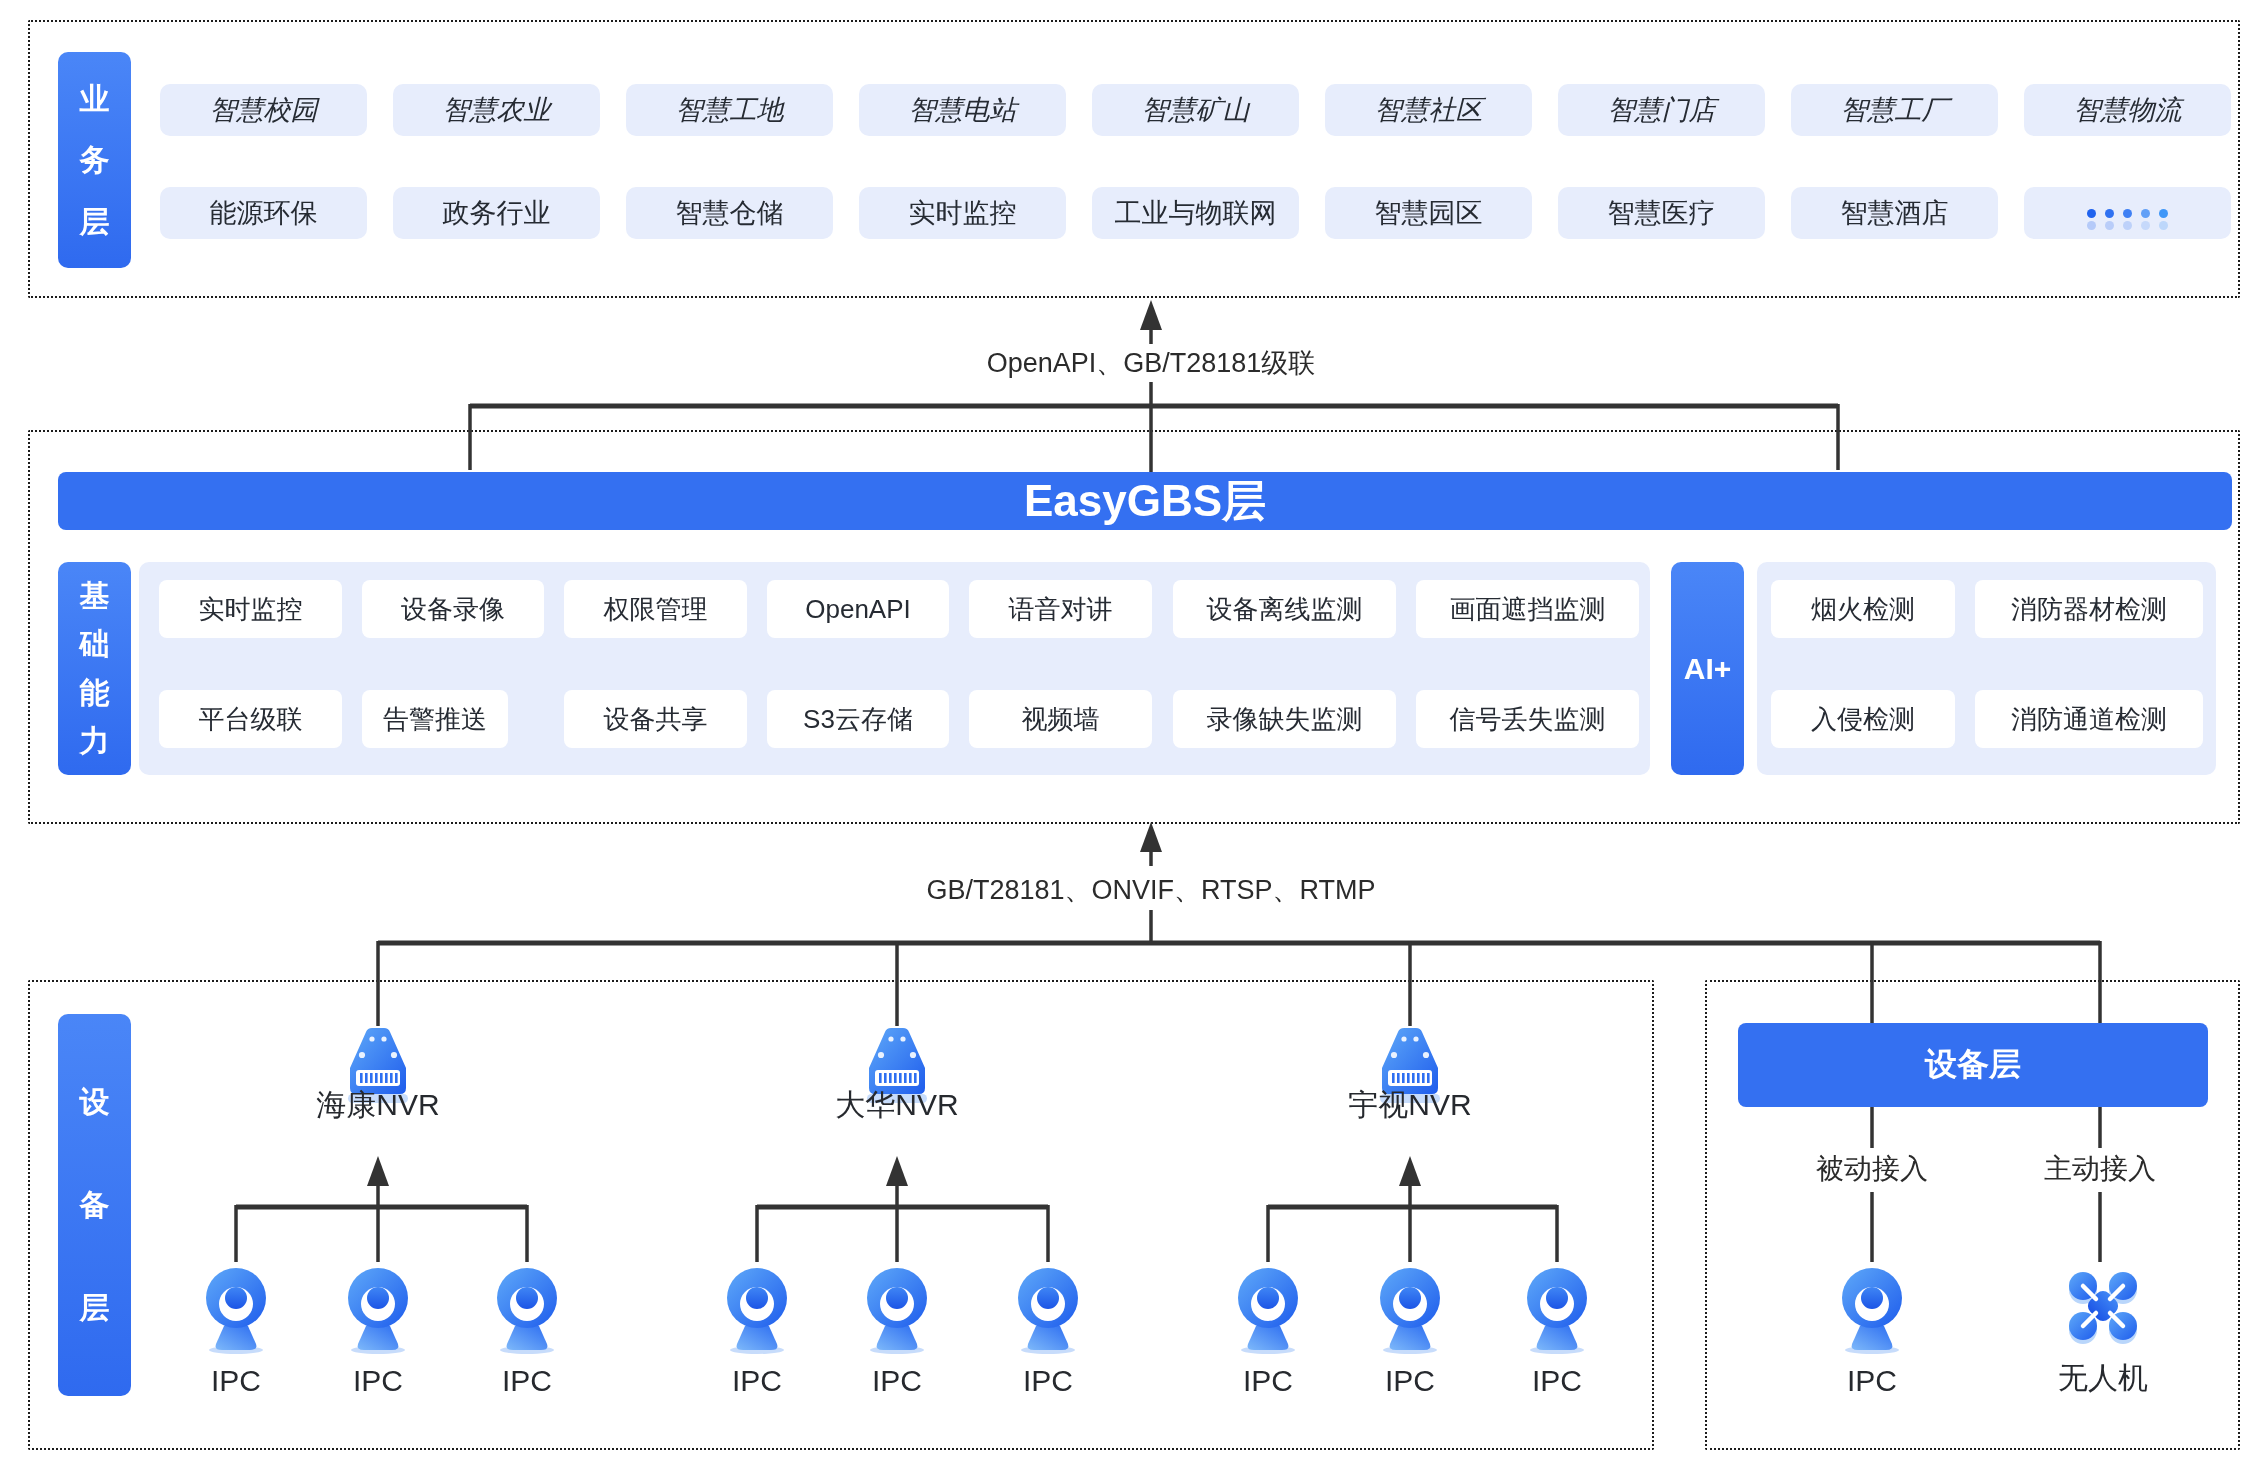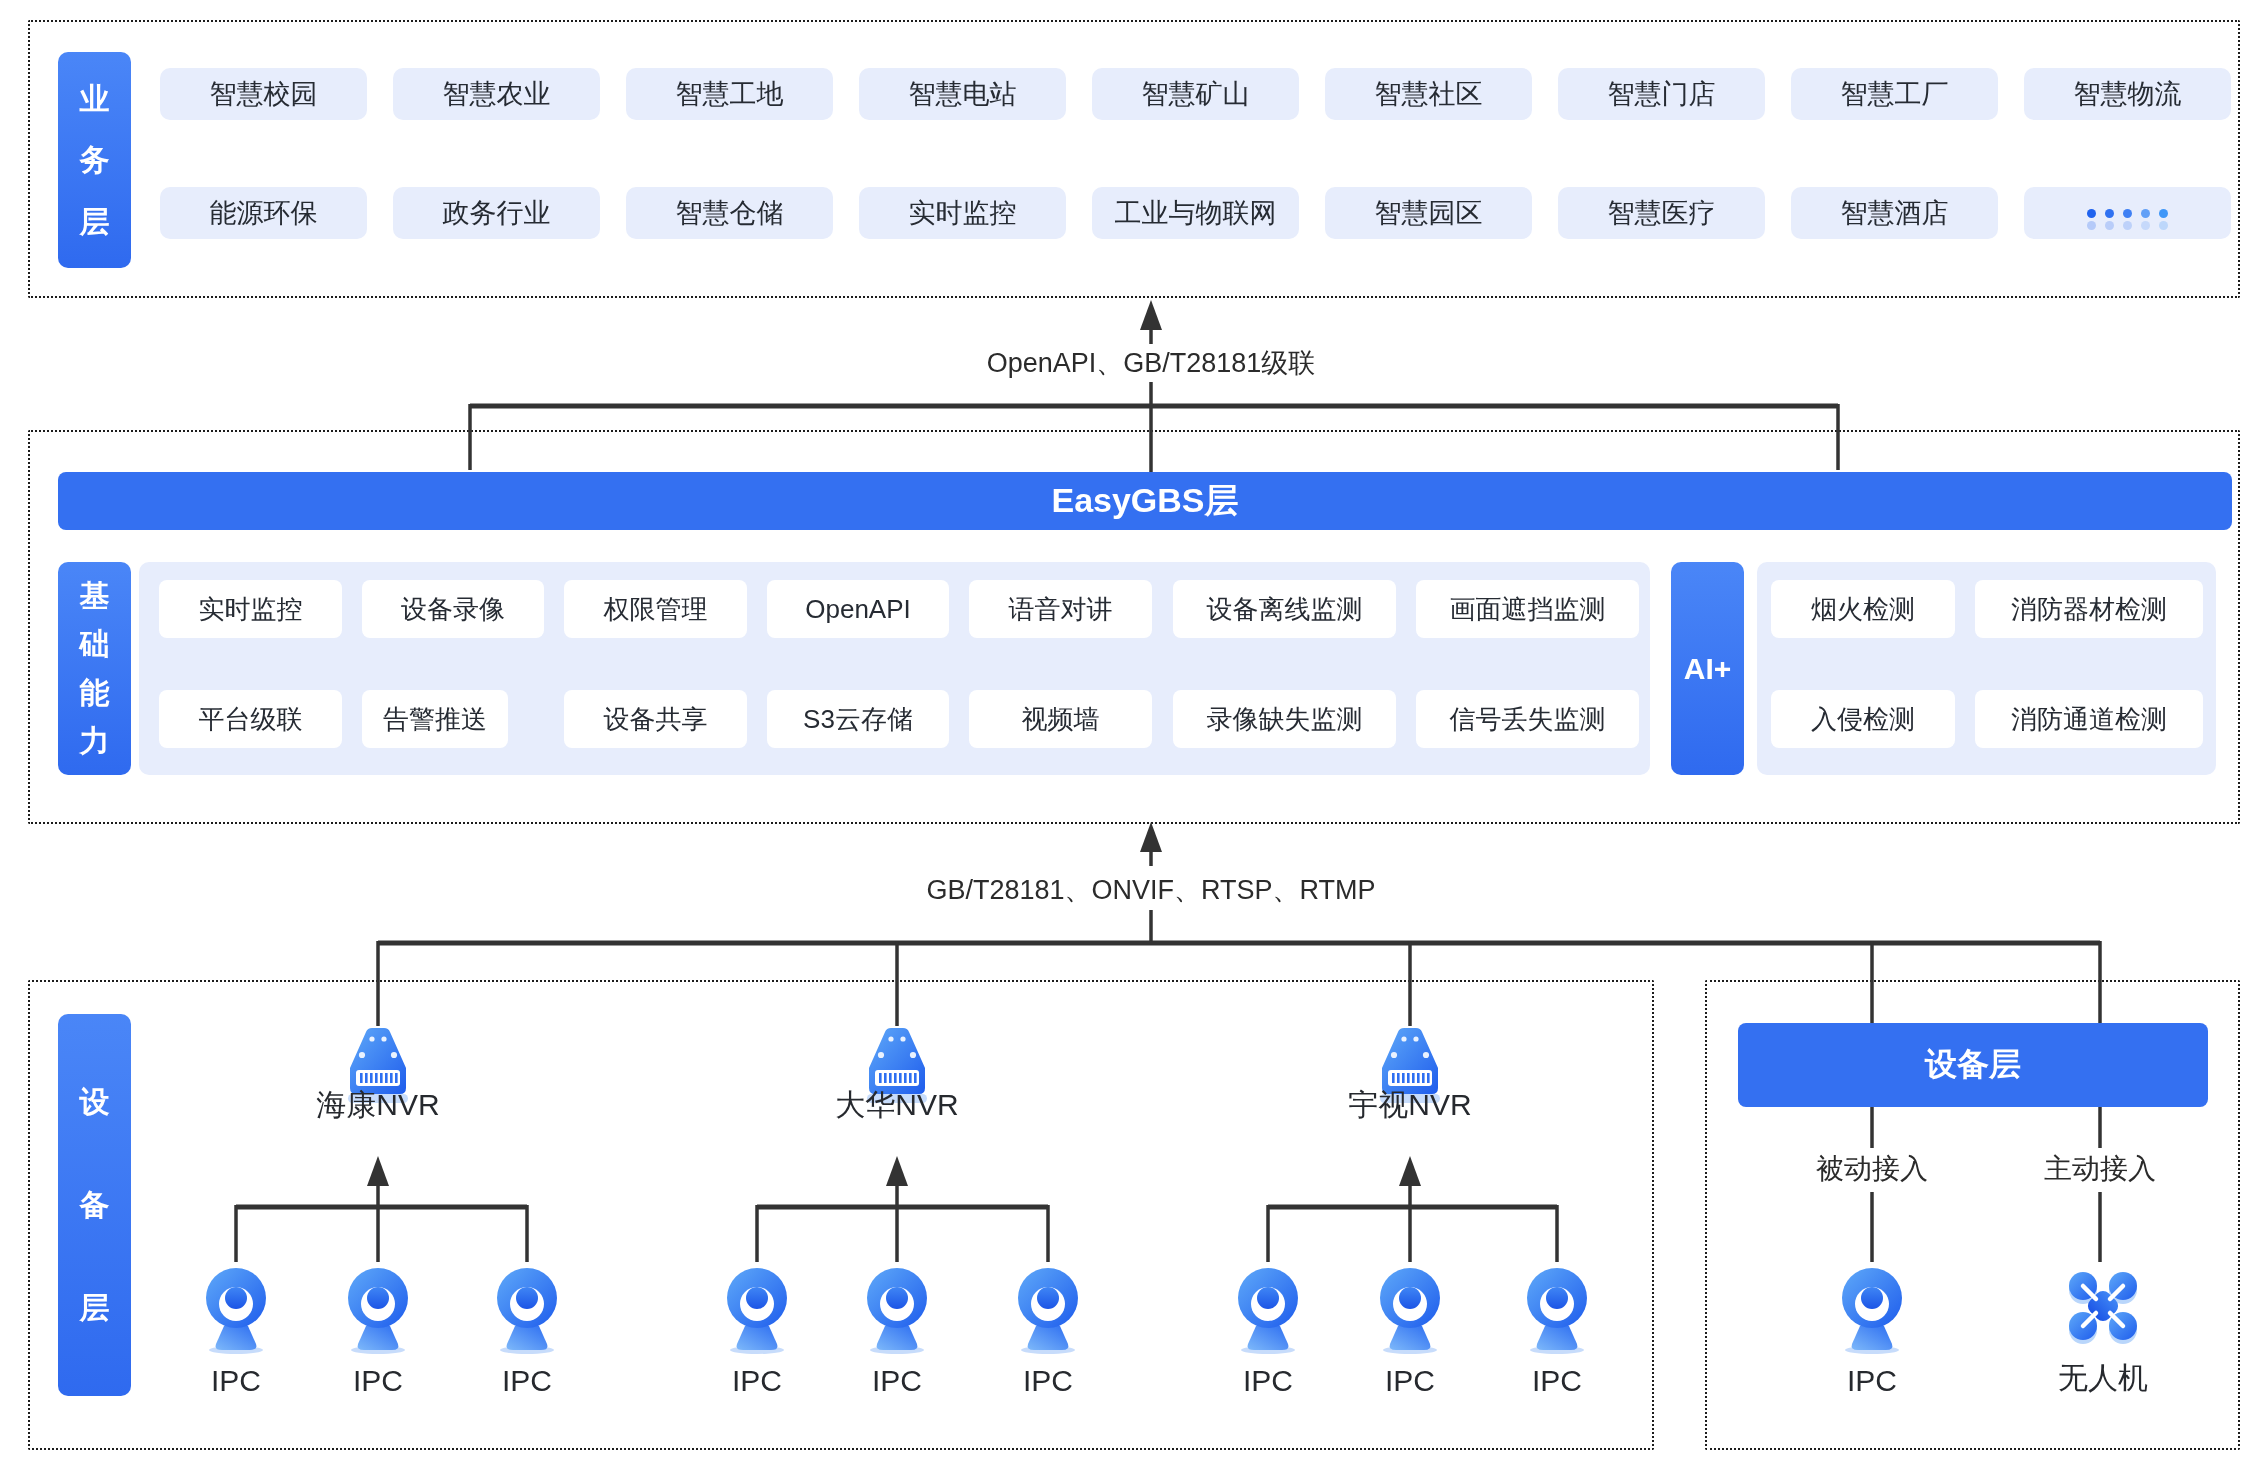--- a/index.html
+++ b/index.html
@@ -21,39 +21,39 @@
         display:flex;flex-direction:column;align-items:center;justify-content:space-evenly;
         color:#fff;font-weight:bold;font-size:30px;z-index:2;}
   .pill span{display:block;line-height:1;}
   .pill.biz-pill{left:58px;top:52px;width:73px;height:216px;}
   .pill.cap-pill{left:58px;top:562px;width:73px;height:213px;}
   .pill.ai-pill{left:1671px;top:562px;width:73px;height:213px;font-size:30px;}
   .pill.dev-pill{left:58px;top:1014px;width:73px;height:382px;}
 
   
   .biz-row{position:absolute;left:160px;display:flex;gap:26px;z-index:2;}
-  .biz-row.r1{top:68px;}
+  .biz-row.r1{top:84px;font-style:italic;}
   .biz-row.r2{top:187px;text-align:right;}
   .biz-box{width:207px;height:52px;background:#e7edfc;border-radius:10px;
            display:flex;align-items:center;justify-content:center;
            font-size:27px;color:#262b33;}
   .biz-box.dots{gap:9px;}
   .biz-box.dots i{width:9px;height:9px;border-radius:50%;display:block;position:relative;}
   .biz-box.dots i::after{content:"";position:absolute;left:0;top:12px;width:9px;height:9px;border-radius:50%;
                          background:inherit;opacity:.25;}
   .d1{background:#1f62ee;} .d2{background:#2f71f1;} .d3{background:#3f80f4;} .d4{background:#62a0f7;} .d5{background:#3f97f8;}
 
   
   .conn-label{position:absolute;transform:translateX(-50%);font-size:27px;color:#2b2b2b;
               white-space:nowrap;z-index:2;background:#fff;padding:0 10px;}
 
   
   .easygbs-bar{position:absolute;left:58px;top:472px;width:2174px;height:58px;background:#3470f1;
                border-radius:8px;display:flex;align-items:center;justify-content:center;
-               color:#fff;font-size:34px;font-weight:bold;z-index:2;}
+               color:#fff;font-size:44px;font-weight:bold;z-index:2;}
 
   
   .panel{position:absolute;background:#e7edfc;border-radius:10px;z-index:2;}
   .panel.cap{left:139px;top:562px;width:1511px;height:213px;}
   .panel.ai{left:1757px;top:562px;width:459px;height:213px;}
   .cap-box{position:absolute;height:58px;background:#ffffff;border-radius:8px;
            display:flex;align-items:center;justify-content:center;font-size:26px;color:#262b33;}
   .rowa{top:18px;} .rowb{top:128px;}
 
   

